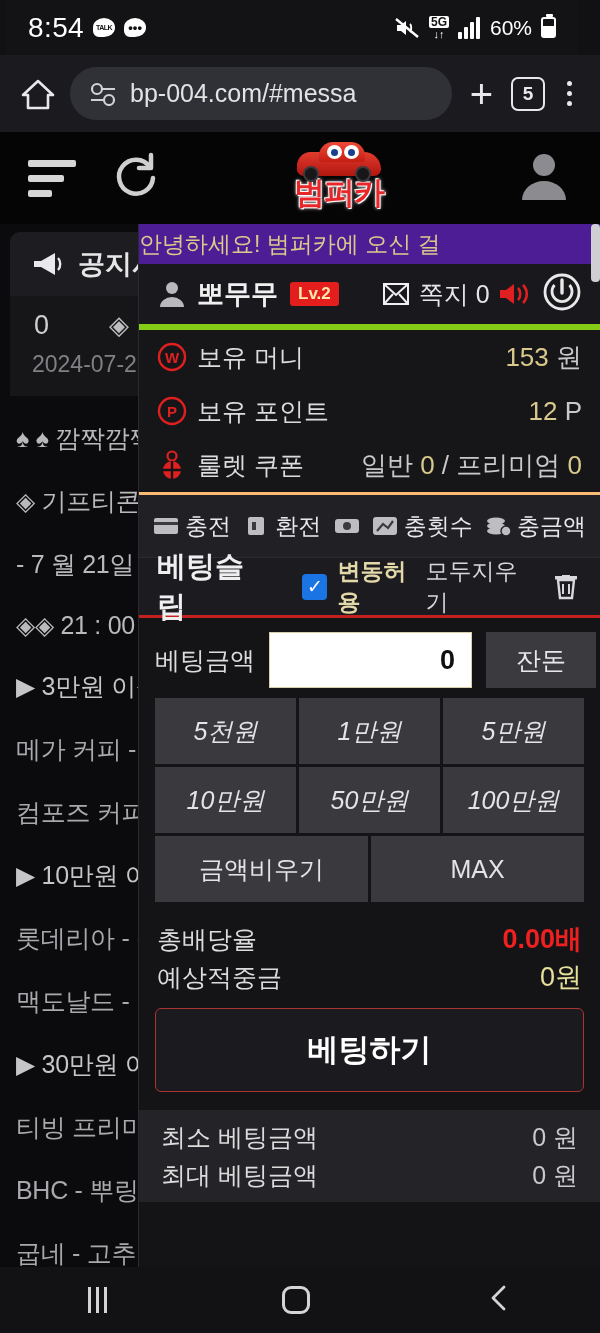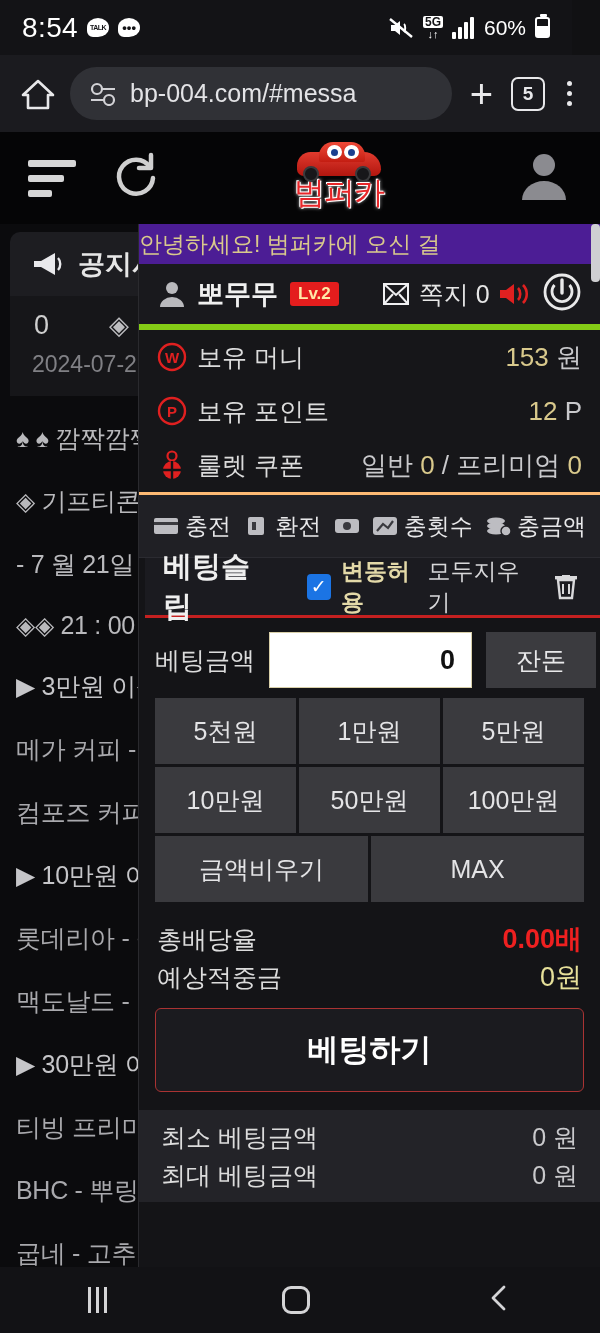--- a/index.html
+++ b/index.html
@@ -6,21 +6,21 @@
   html, body {
     width: 600px; height: 1333px;
     background: #0c0c0e;
     font-family: "Liberation Sans", "DejaVu Sans", sans-serif;
     overflow: hidden;
   }
   #screen { position: relative; width: 600px; height: 1333px; background: #111113; }
 
   
   .statusbar {
-    position: absolute; top: 0; left: 0; width: 572px; height: 55px;
+    position: absolute; top: 0; left: 6px; width: 572px; height: 55px;
     background: #131316; display: flex; 
     padding: 0 22px; color: #fff;
   }
   .sb-left { display: flex; align-items: center; gap: 9px; }
   .sb-clock { font-size: 28px; letter-spacing: 0.4px; }
   .sb-bubble {
     width: 22px; height: 19px; background: #fff; border-radius: 50% 50% 50% 6px;
     position: relative; display: flex; align-items: center; justify-content: center;
   }
   .sb-bubble span { font-size: 7px; color: #131316; font-weight: bold; letter-spacing: -0.5px; }
@@ -84,21 +84,21 @@
   .logo-car .roof {
     position:absolute; left:26px; top:0px; width:46px; height:20px;
     background: linear-gradient(#ef4a38,#c41d12); border-radius: 14px 14px 2px 2px;
   }
   .logo-car .eye { position:absolute; top:3px; width:15px; height:14px; background:#fff; border-radius:50%; }
   .logo-car .eye.l { left:34px; } .logo-car .eye.r { left:51px; }
   .logo-car .eye:after { content:""; position:absolute; left:4px; top:4px; width:7px; height:7px; background:#1b3f8f; border-radius:50%; }
   .logo-car .wheel { position:absolute; bottom:-2px; width:16px; height:16px; background:#17171a; border-radius:50%; border:2px solid #3a3a3d; }
   .logo-car .wheel.l { left:10px; } .logo-car .wheel.r { left:62px; }
   .logo-text {
-    font-size: 31px; font-weight: 400; color: #e8272a; letter-spacing: -1px;
+    font-size: 31px; font-weight: 700; color: #e8272a; letter-spacing: -1px;
     text-shadow: 0 0 2px #fff, 0 0 4px #fff, 1px 1px 0 #fff, -1px -1px 0 #fff;
     margin-top: -8px;
   }
   .user-ico { color:#8b8b90; }
 
   
   .bgpage {
     position:absolute; top:224px; left:0; width:600px; height:1043px;
     background:#0b0b0d; overflow:hidden;
   }
@@ -156,21 +156,20 @@
     height:66px; display:flex; align-items:center; justify-content:space-between;
     padding:0 14px; background:#202025; border-top:3px solid #fdba74; border-bottom:1px solid #2b2b31;
   }
   .action { display:flex; align-items:center; gap:6px; }
   .action .lbl { color:#e8e8ea; font-size:23px; }
   .act-ico { width:26px; height:22px; flex:none; }
 
   .slipheader {
     height:60px; display:flex; align-items:center; padding:0 18px; background:#1b1b20;
     border-bottom:3px solid #c42020;
-    margin-left:6px;
   }
   .sliptitle { color:#efefef; font-size:29px; font-weight:700; }
   .chkwrap { display:flex; align-items:center; gap:10px; margin-left:34px; }
   .chkbox {
     width:26px; height:26px; background:#1b74e4; border-radius:4px;
     display:flex; align-items:center; justify-content:center; color:#fff; font-size:19px; font-weight:900;
   }
   .chklabel { color:#e3d9a8; font-size:23px; font-weight:700; }
   .clearall { color:#d7d7d9; font-size:23px; margin-left:auto; }
   .trash { margin-left:14px; color:#d9d9db; }
@@ -180,21 +179,21 @@
   .amountinput {
     flex:1; height:56px; background:#fff; border:1px solid #d8cfa8;
     display:flex; align-items:center; justify-content:flex-end; padding-right:16px;
   }
   .amountinput span { color:#111; font-size:27px; font-weight:700; }
   .balbtn {
     width:110px; height:56px; background:#3b3b3f; display:flex; align-items:center;
     justify-content:center; color:#e8e8ea; font-size:25px;
   }
 
-  .grid { display:grid; grid-template-columns:1fr 1fr 1fr; gap:3px; padding:0 16px; }
+  .grid { display:grid; grid-template-columns:1fr 1fr 1fr; gap:3px; padding:0 16px;font-style:italic; }
   .gbtn {
     height:66px; background:#3a3a3e; display:flex; align-items:center; justify-content:center;
     color:#e4e4e6; font-size:25px;
   }
   .grid2 { display:grid; grid-template-columns:1fr 1fr; gap:3px; padding:3px 16px 0 16px; }
 
   .totrow { display:flex; align-items:center; padding:0 18px; height:38px; }
   .totrow .lbl { color:#dcdcdc; font-size:25px; }
   .totrow .val { margin-left:auto; font-size:27px; font-weight:700; }
   .val.red { color:#ef2020; }

